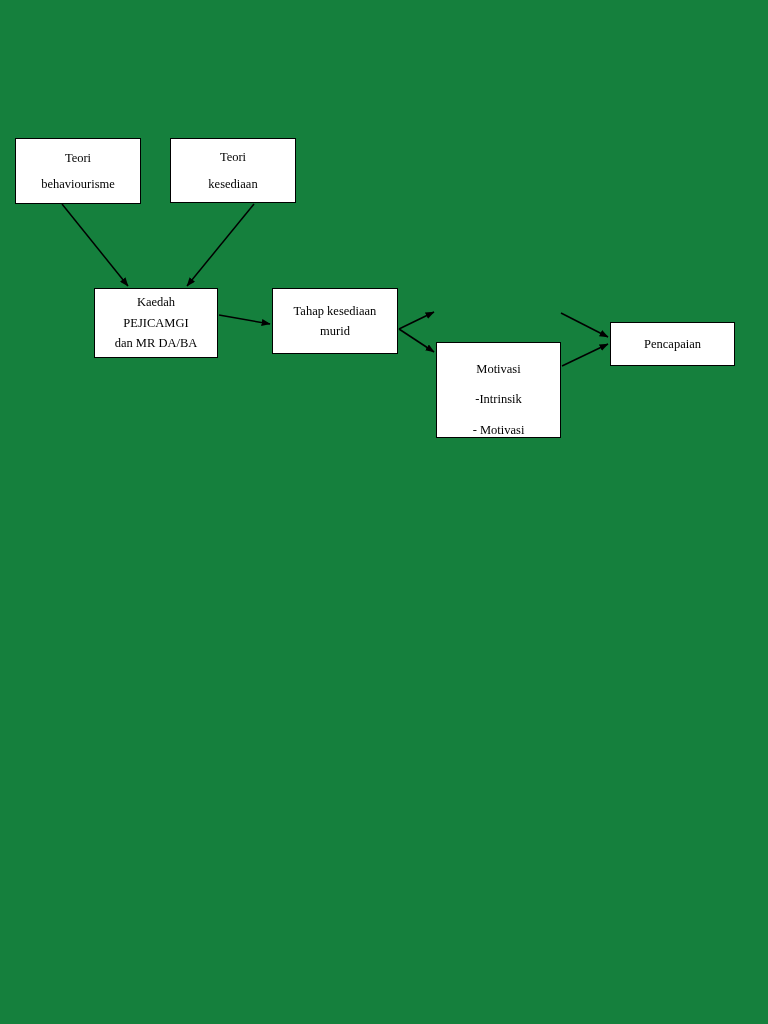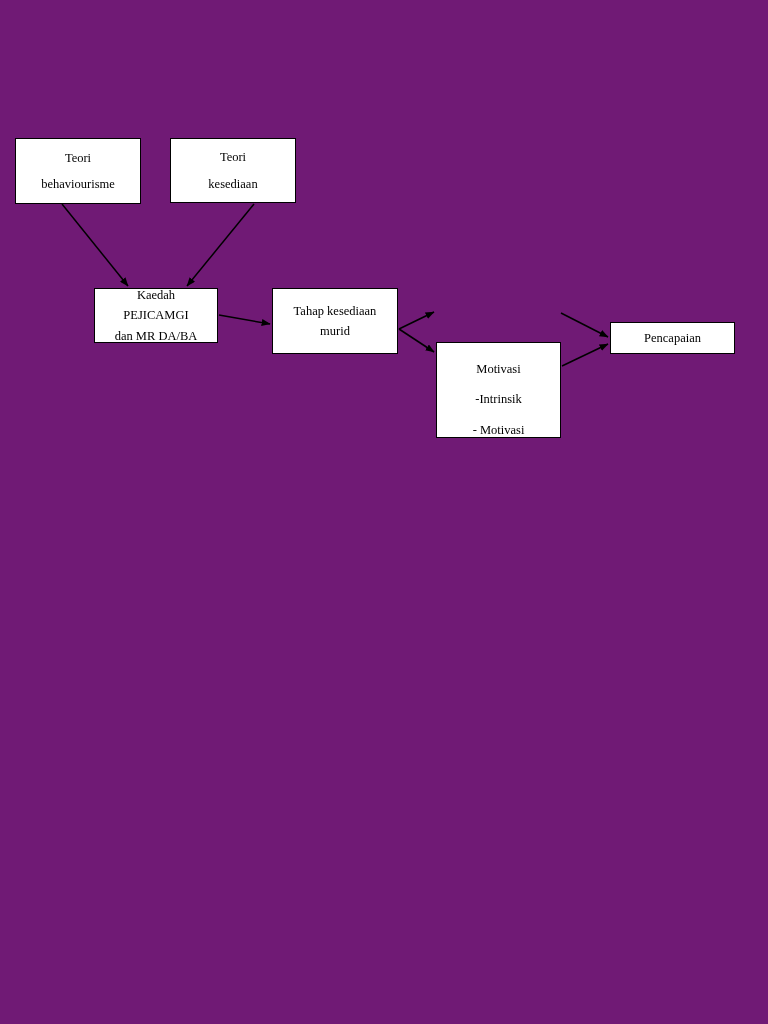--- a/index.html
+++ b/index.html
@@ -9,21 +9,21 @@
     background: #ffffff;
   }
   body {
     font-family: "Liberation Serif", "DejaVu Serif", serif;
     color: #000000;
   }
   #canvas {
     position: relative;
     width: 768px;
     height: 1024px;
-    background: #701a75;
+    background: #15803d;
     overflow: hidden;
   }
   svg#edges {
     position: absolute;
     left: 0;
     top: 0;
     width: 768px;
     height: 1024px;
     pointer-events: none;
   }
@@ -47,25 +47,25 @@
   }
   
   .node.spaced .ln + .ln { margin-top: 12px; }
   
   .node.tight .ln + .ln { margin-top: 6px; }
   
   .node.medium .ln + .ln { margin-top: 16px; }
 
   #node-behaviourisme { left: 15px;  top: 138px; width: 126px; height: 66px; }
   #node-kognitif      { left: 170px; top: 138px; width: 126px; height: 65px; }
-  #node-kaedah        { left: 94px;  top: 288px; width: 124px; height: 55px; }
+  #node-kaedah        { left: 94px;  top: 288px; width: 124px; height: 70px; }
   #node-tahap         { left: 272px; top: 288px; width: 126px; height: 66px; }
   #node-minat         { left: 436px; top: 288px; width: 124px; height: 44px; }
   #node-motivasi      { left: 436px; top: 342px; width: 125px; height: 96px; justify-content: flex-end; }
-  #node-pencapaian    { left: 610px; top: 322px; width: 125px; height: 32px; }
+  #node-pencapaian    { left: 610px; top: 322px; width: 125px; height: 44px; }
 </style>
 </head>
 <body>
 
 <div id="canvas">
 
   <svg id="edges" viewBox="0 0 768 1024" xmlns="http://www.w3.org/2000/svg">
     <defs>
       <marker id="arrowhead" markerWidth="9" markerHeight="7" refX="8.4" refY="3.5" orient="auto" markerUnits="userSpaceOnUse">
         <polygon points="0 0, 9 3.5, 0 7" fill="#000000"></polygon>

